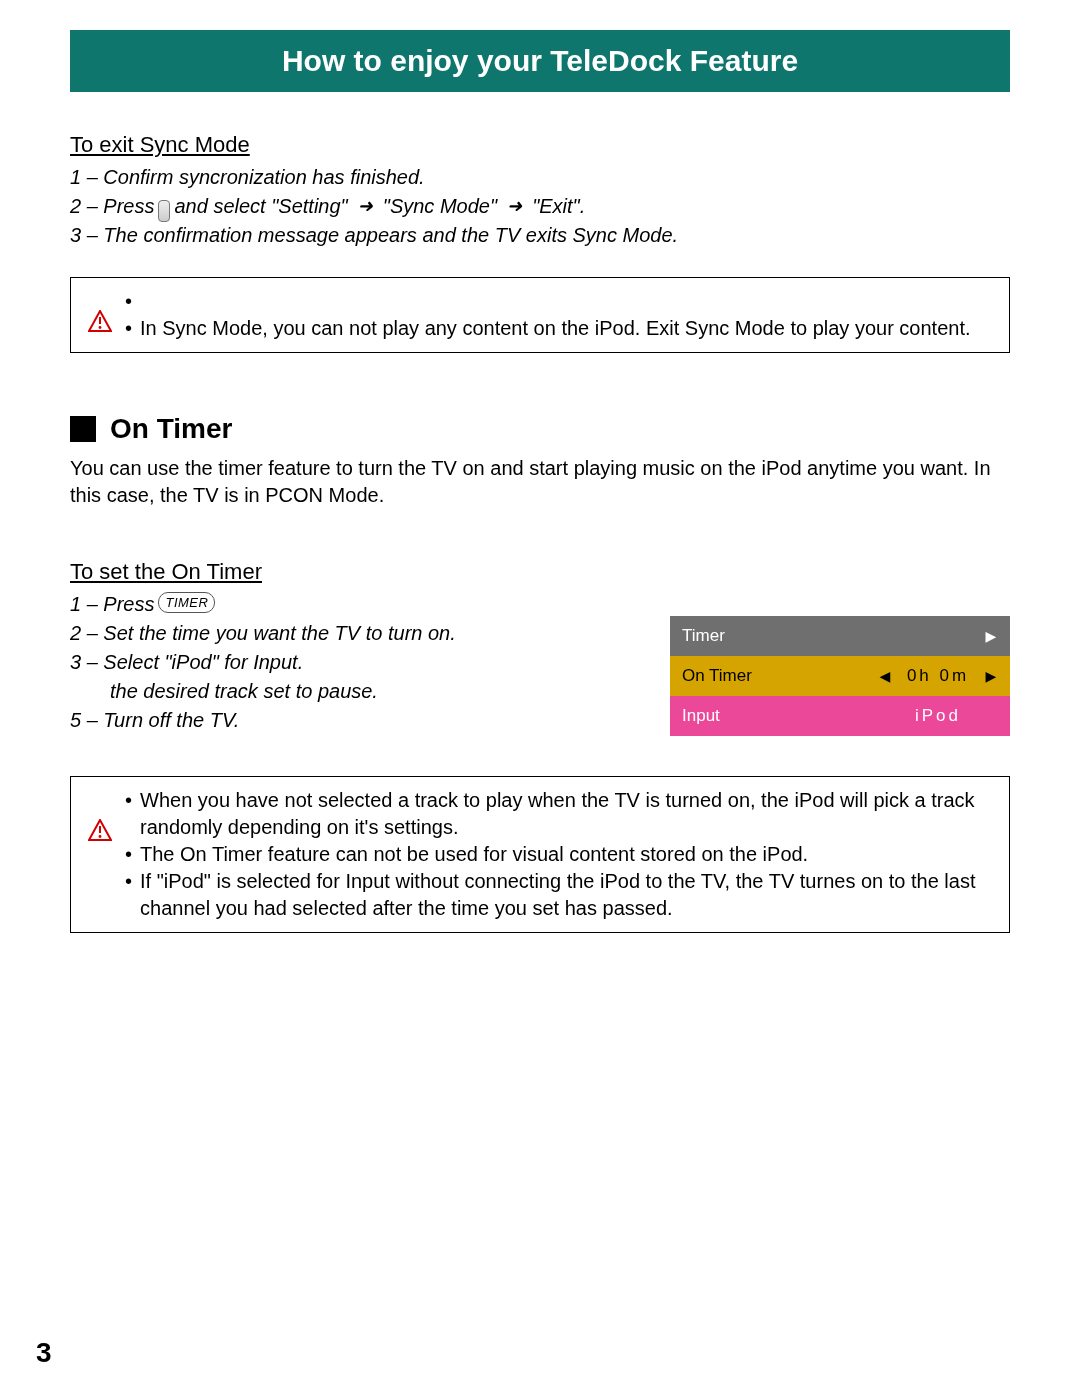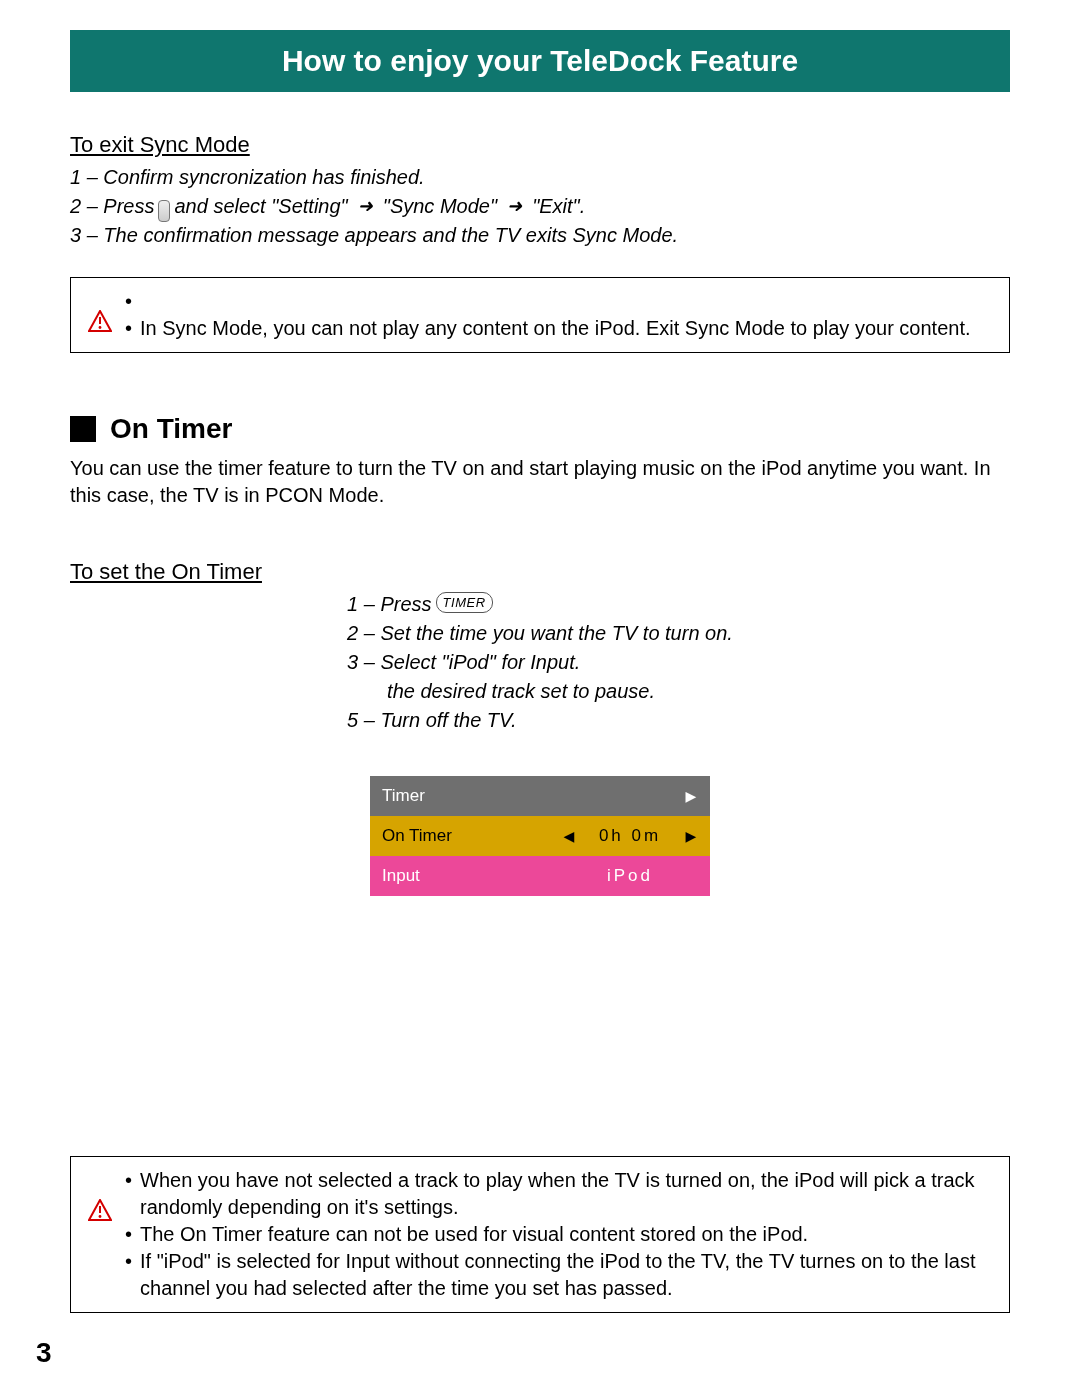--- a/index.html
+++ b/index.html
@@ -66,38 +66,38 @@
   .timer-btn {
     display: inline-block;
     border: 1.5px solid #555;
     border-radius: 10px;
     font-size: 13px;
     padding: 1px 6px 0 6px;
     position: relative; top: -2px;
     letter-spacing: 0.5px;
   }
   .two-col {
-    display: flex; gap: 40px; align-items: center; flex-direction: column;
+    display: flex; gap: 40px; align-items: flex-end;
   }
   .two-col .left { flex: 1 1 auto; }
   
   .osd {
     width: 340px; flex: 0 0 340px;
     font-size: 17px;
   }
   .osd-row {
     display: flex; align-items: center;
     background: #ec4899; color: #fff;
     height: 40px; padding: 0 12px;
     border-bottom: 0px solid #666;
   }
   .osd-row.header { background: #6f6f6f; }
   .osd-row.sel { background: #d6a400; color: #000; }
   .osd-row .label { flex: 1 1 auto; }
-  .osd-row .val { width: 108px; text-align: center; letter-spacing: 3px; }
+  .osd-row .val { width: 92px; text-align: center; letter-spacing: 3px; }
   .osd-row .tri {
     width: 14px; text-align: center; font-size: 14px;
     color: inherit;
   }
   .page-num {
     position: absolute;
     left: 36px; bottom: 28px;
     font-size: 28px; font-weight: bold;
   }
   .indent-cont { padding-left: 40px; }

